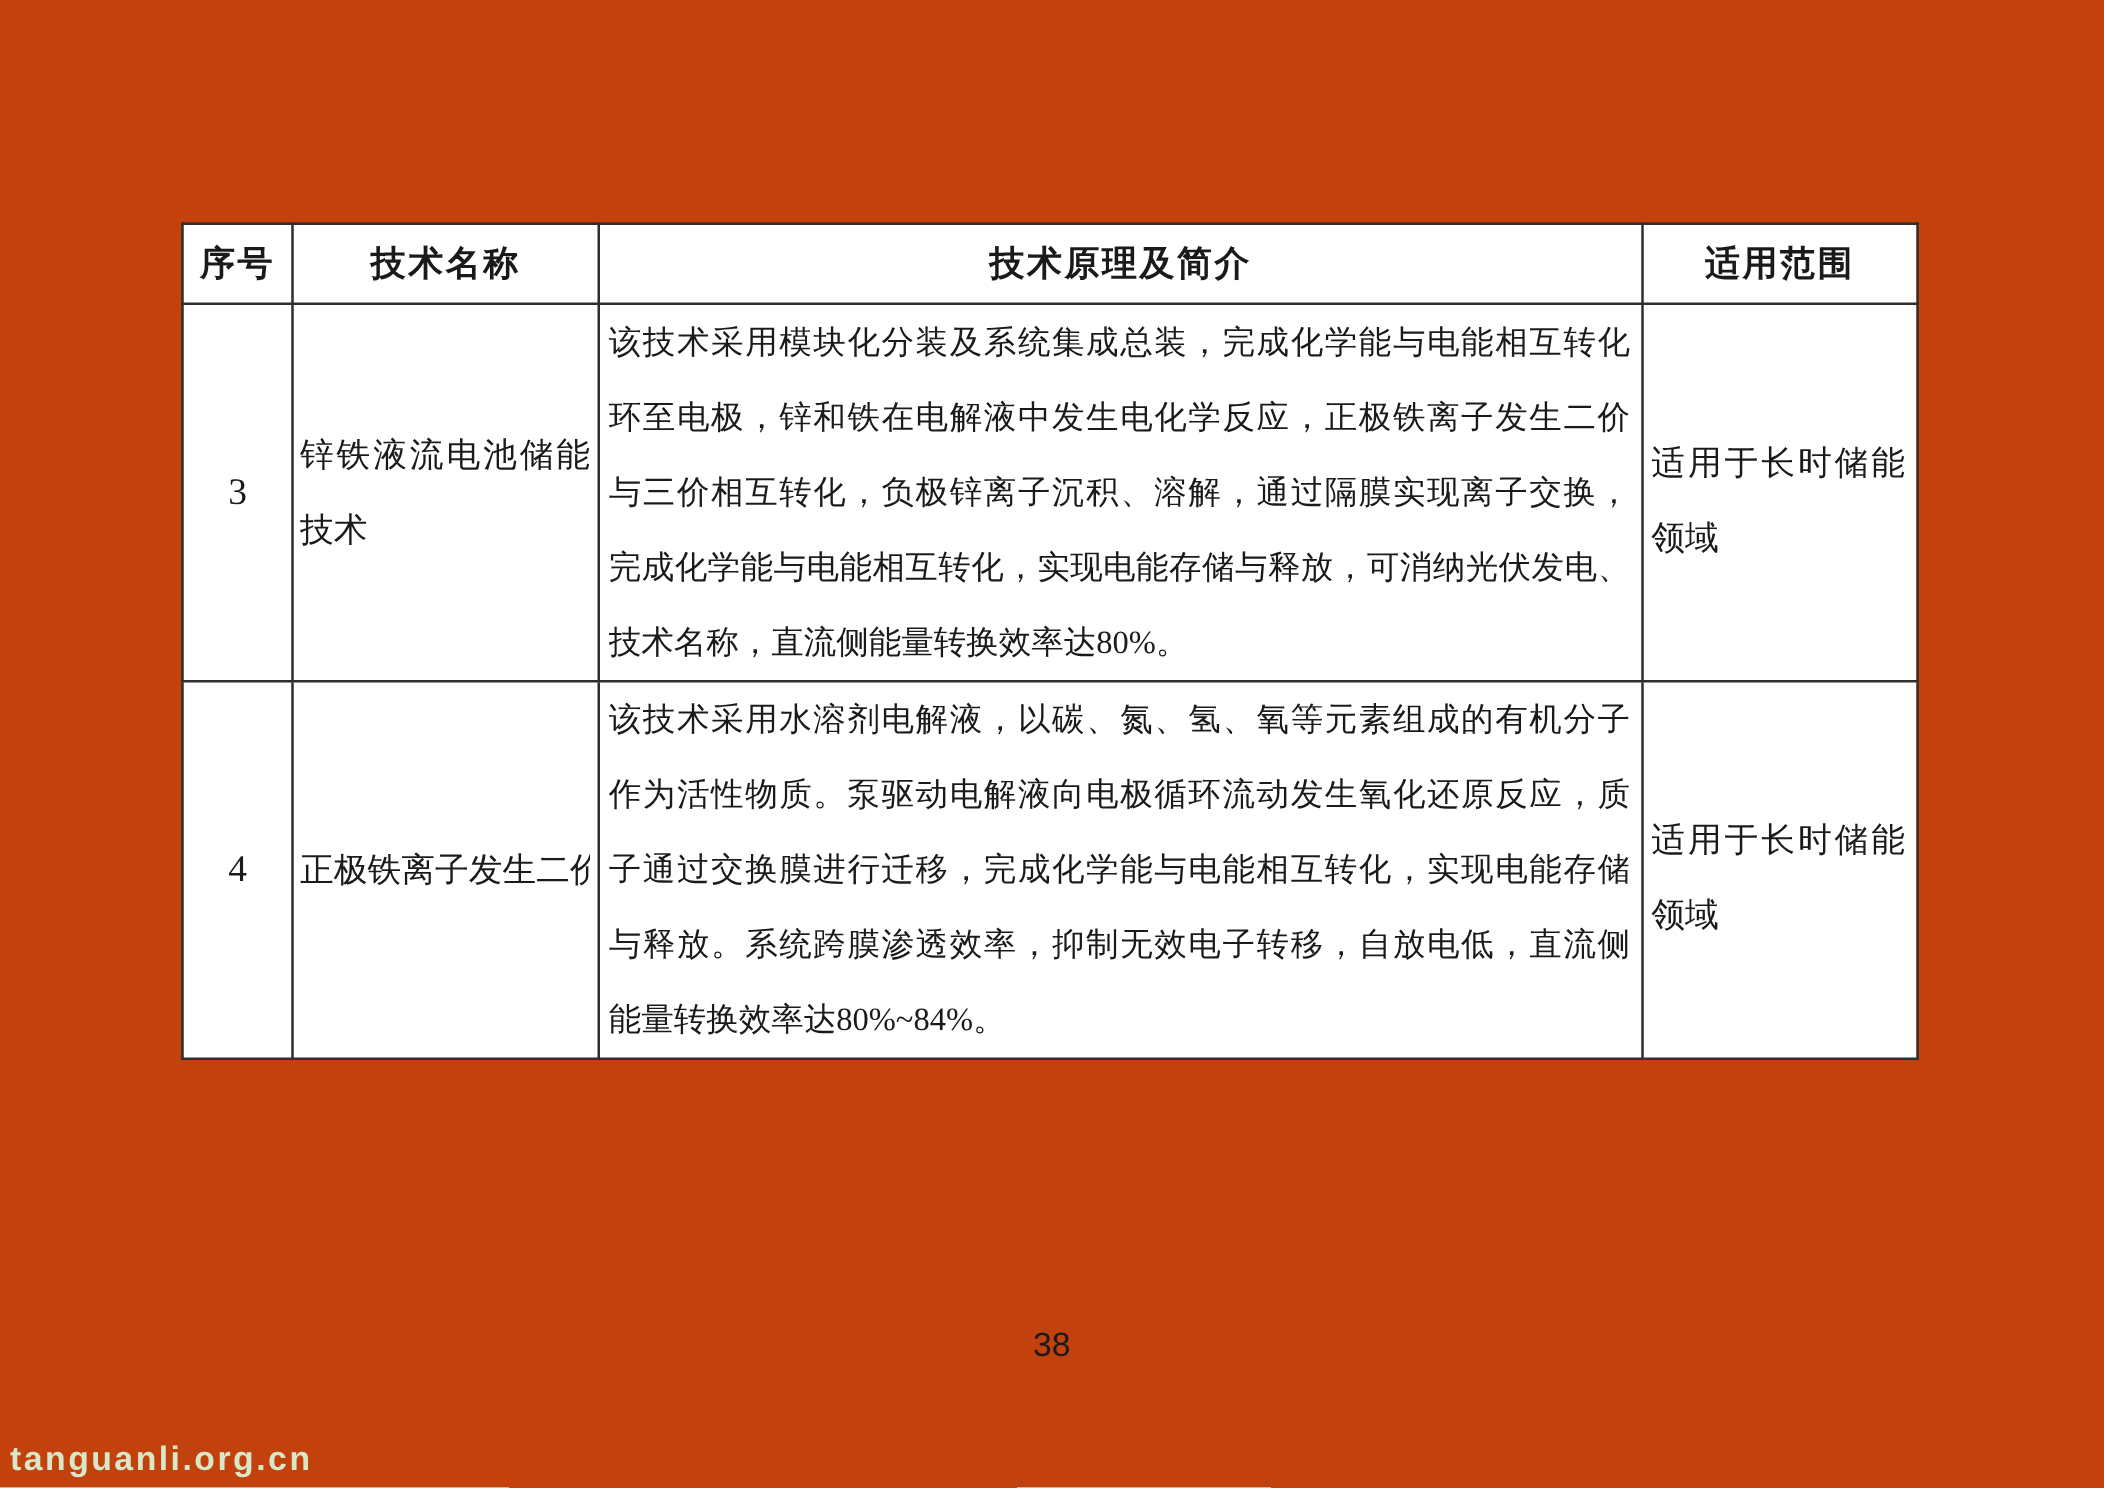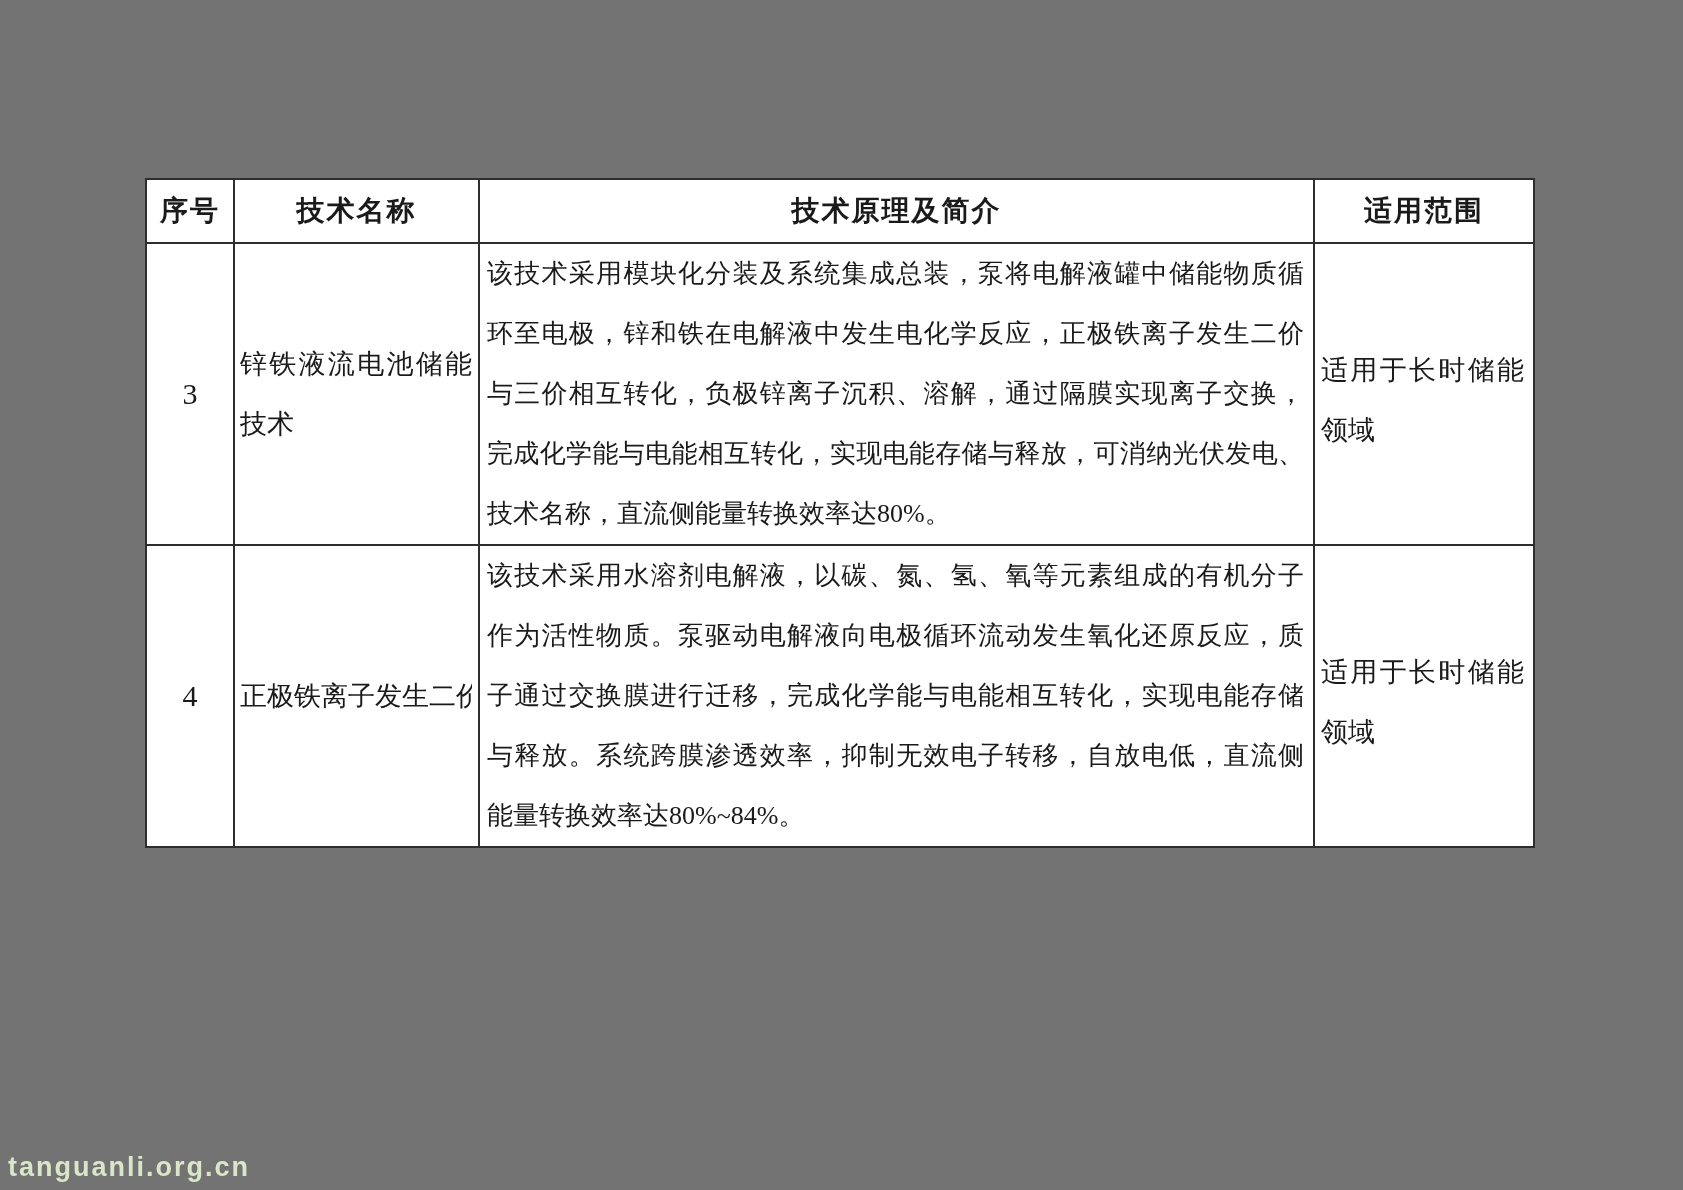--- a/index.html
+++ b/index.html
@@ -1,21 +1,21 @@
 <!DOCTYPE html>
 <html><head>
 <meta charset="utf-8">
 <style>
   * { margin: 0; padding: 0; box-sizing: border-box; }
   html, body { background: #ffffff; }
   .page {
     position: relative;
     width: 1683px;
     height: 1190px;
-    background: #737373;
+    background: #c2410c;
     overflow: hidden;
     font-family: "Liberation Serif", "DejaVu Serif", serif;
     color: #1a1a1a;
   }
   table.tech-table {
     position: absolute;
     left: 145px;
     top: 178px;
     width: 1388px;
     border-collapse: collapse;
@@ -107,21 +107,21 @@
       </tr>
     </thead>
     <tbody>
       <tr class="row-a">
         <td class="c-no">3</td>
         <td class="c-name">
           <div class="jline">锌铁液流电池储能</div>
           <div class="jline lastline">技术</div>
         </td>
         <td class="c-desc">
-          <div class="jline">该技术采用模块化分装及系统集成总装，泵将电解液罐中储能物质循</div>
+          <div class="jline">该技术采用模块化分装及系统集成总装，完成化学能与电能相互转化</div>
           <div class="jline">环至电极，锌和铁在电解液中发生电化学反应，正极铁离子发生二价</div>
           <div class="jline">与三价相互转化，负极锌离子沉积、溶解，通过隔膜实现离子交换，</div>
           <div class="jline">完成化学能与电能相互转化，实现电能存储与释放，可消纳光伏发电、</div>
           <div class="jline lastline">技术名称，直流侧能量转换效率达80%。</div>
         </td>
         <td class="c-scope">
           <div class="jline">适用于长时储能</div>
           <div class="jline lastline">领域</div>
         </td>
       </tr>
@@ -138,16 +138,17 @@
           <div class="jline lastline">能量转换效率达80%~84%。</div>
         </td>
         <td class="c-scope">
           <div class="jline">适用于长时储能</div>
           <div class="jline lastline">领域</div>
         </td>
       </tr>
     </tbody>
   </table>
 
+  <div class="page-number">38</div>
 
   <div class="watermark">tanguanli.org.cn</div>
 
 </div>
 
 </body></html>

